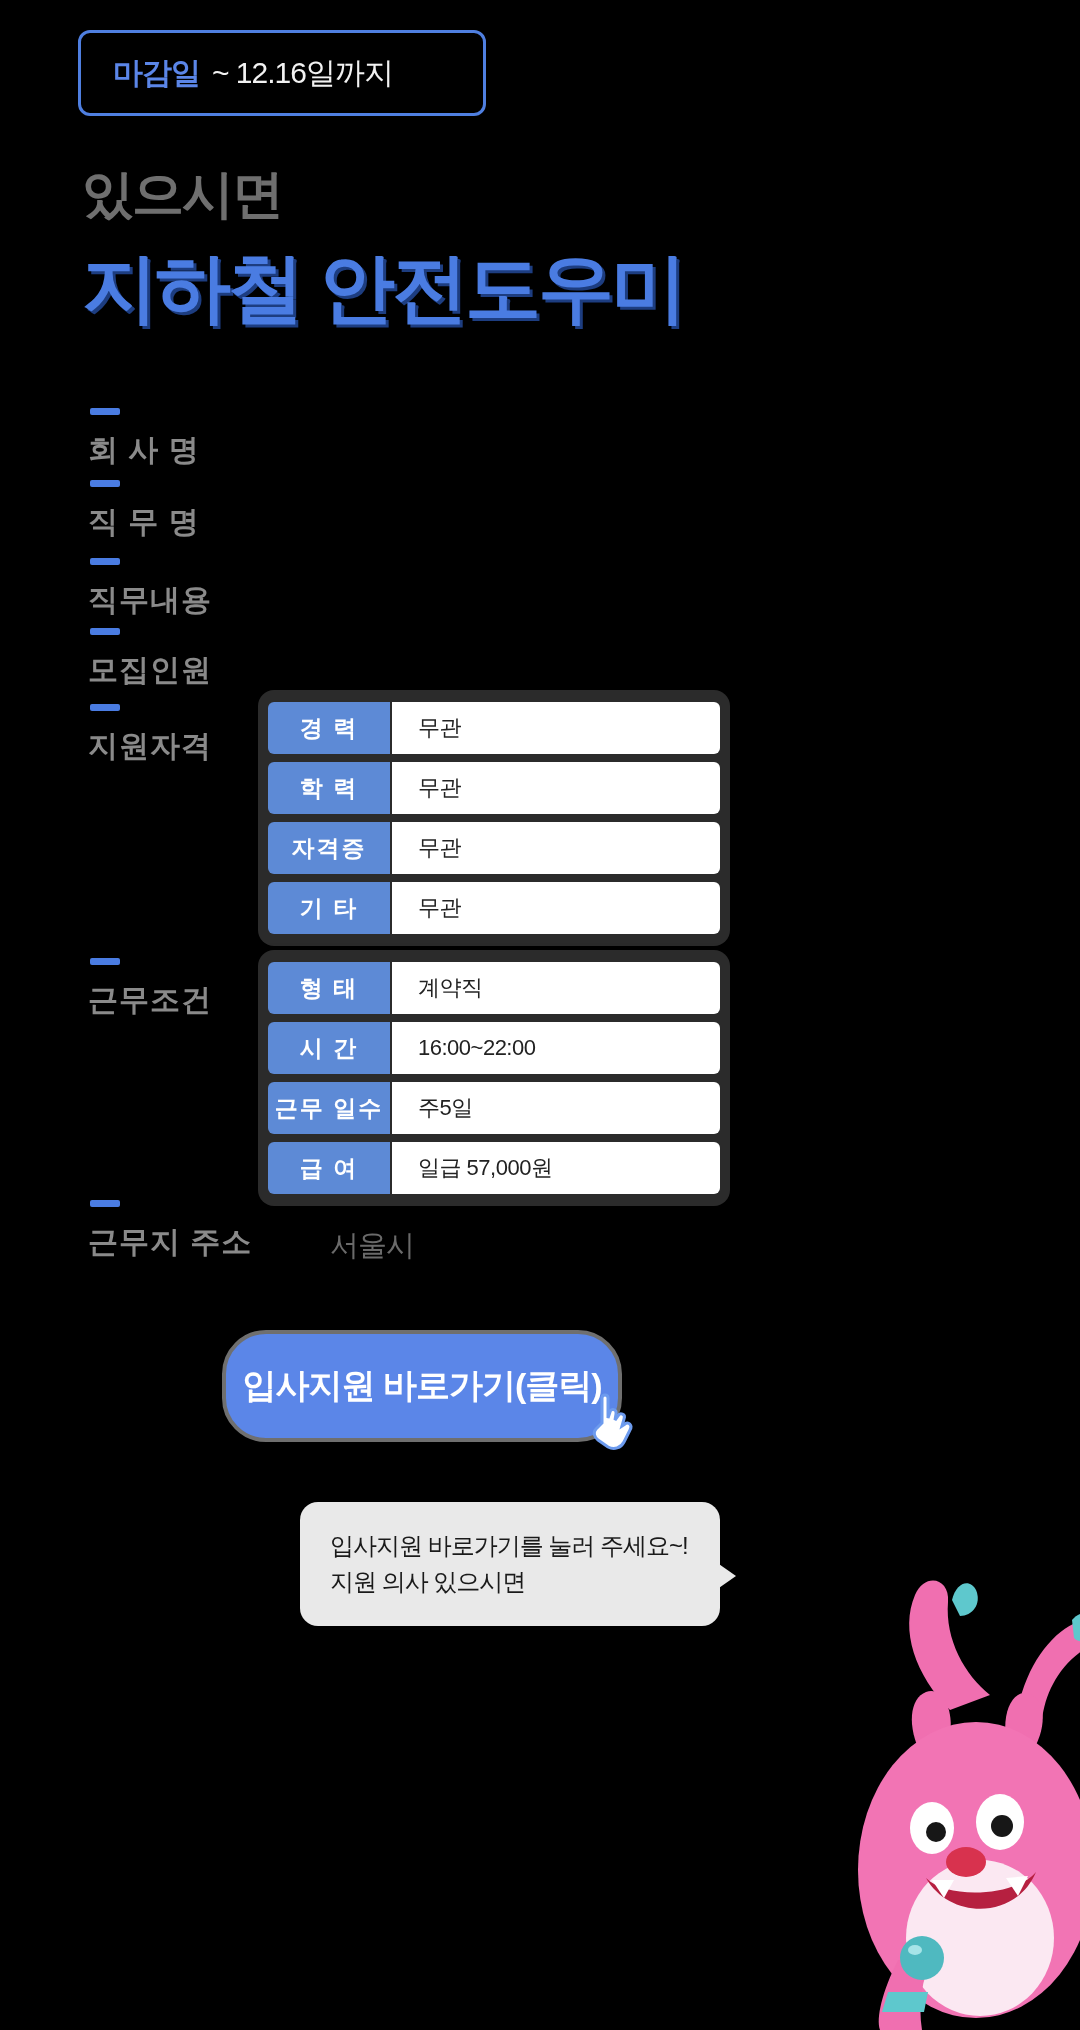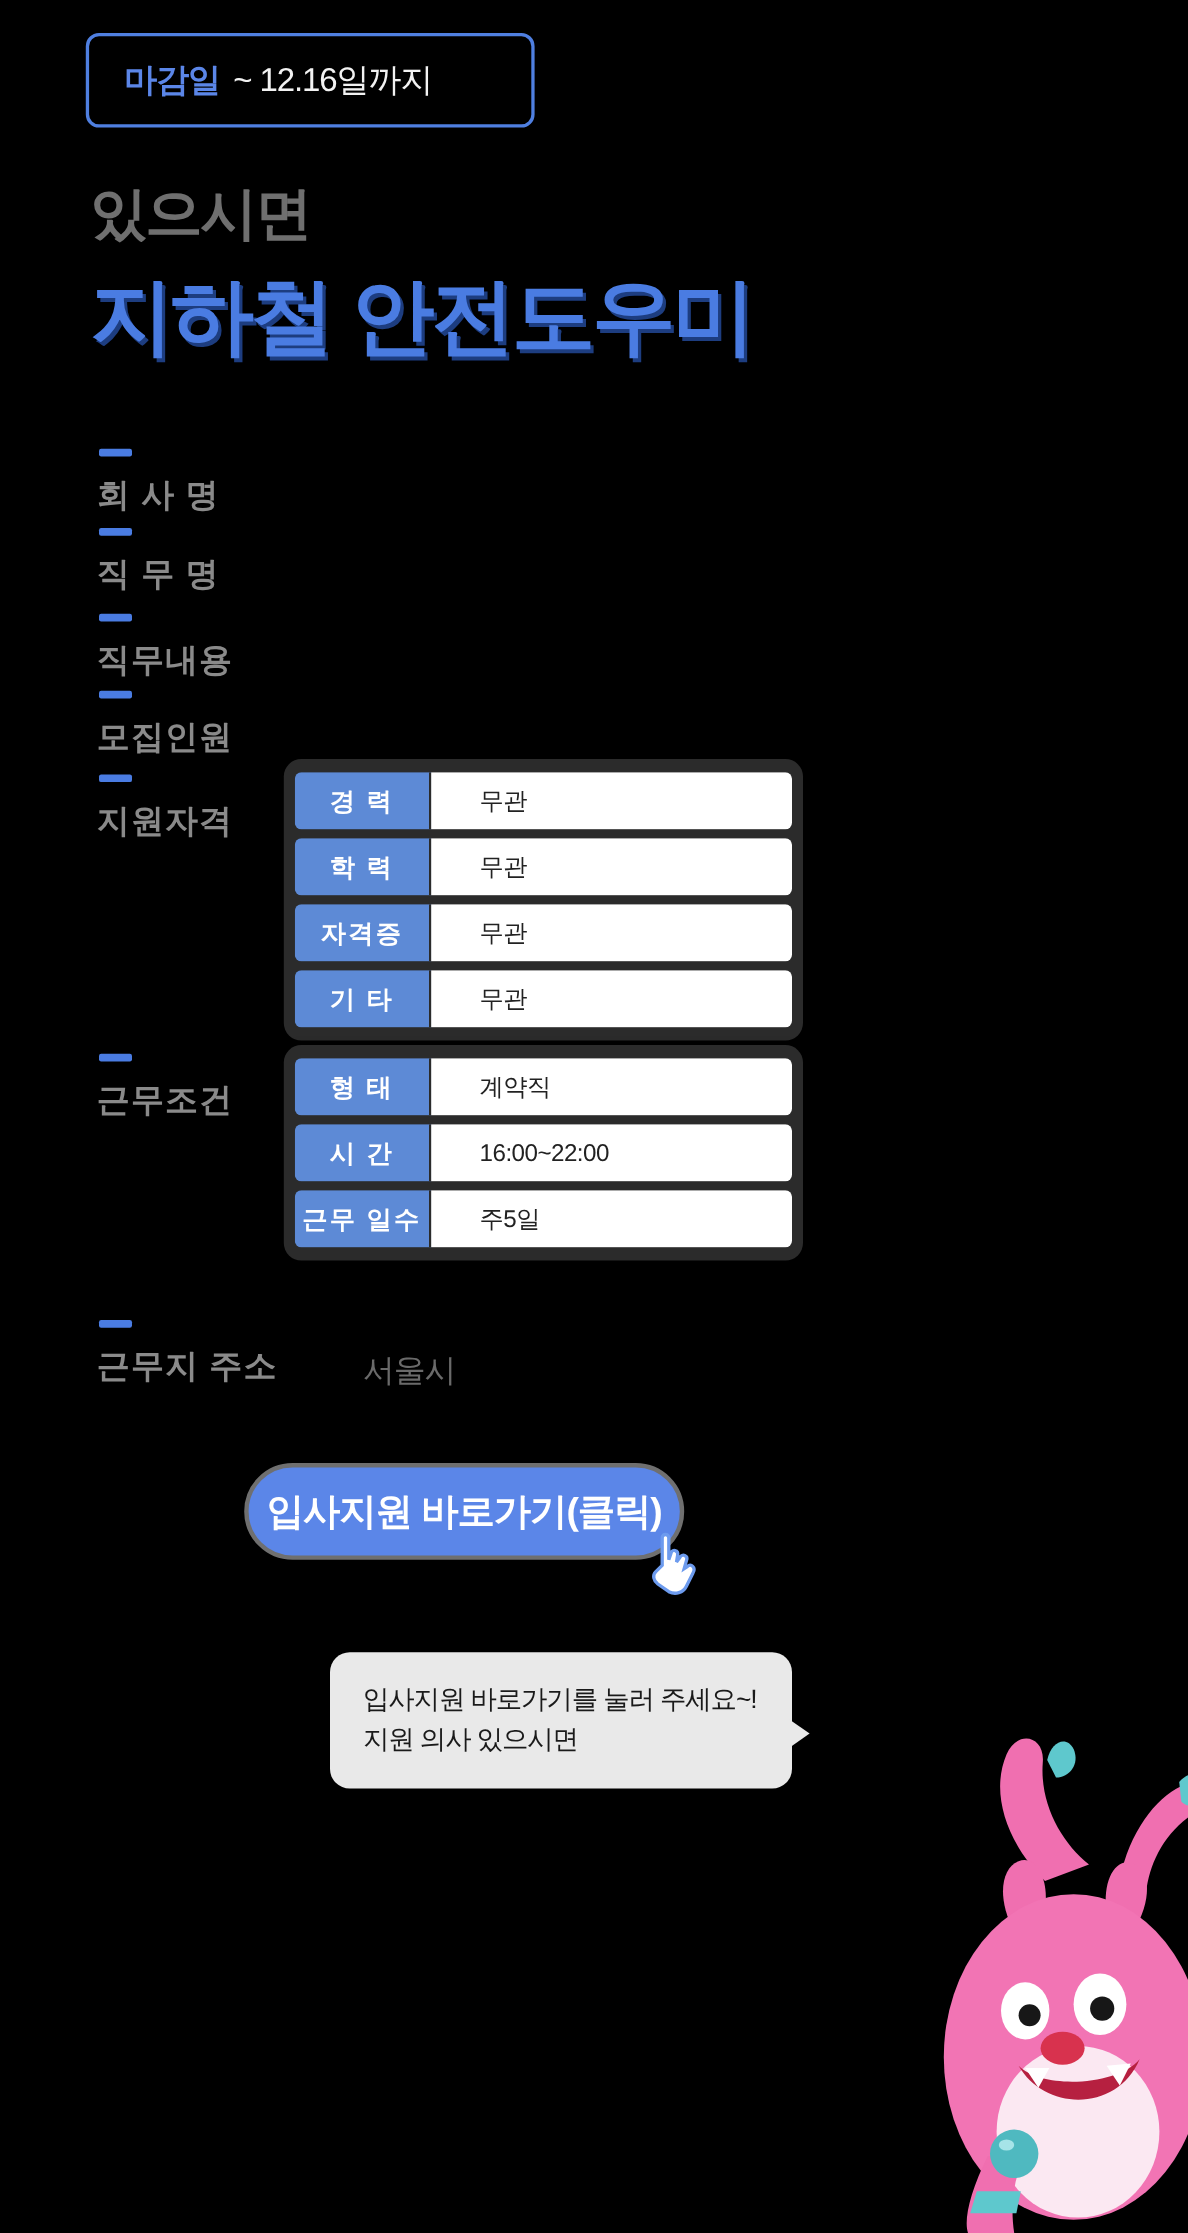--- a/index.html
+++ b/index.html
@@ -131,29 +131,29 @@
     letter-spacing: 2px;
     border-right: 2px solid #2b2b2b;
   }
   .row-val {
     flex: 1;
     background: #ffffff;
     color: #222222;
     font-size: 22px;
     display: flex;
     align-items: center;
-    padding-left: 44px;
+    padding-left: 26px;
     letter-spacing: -0.5px;
   }
 
   
   .apply-button {
     position: absolute;
     left: 222px; top: 1330px;
-    width: 400px; height: 88px;
+    width: 400px; height: 112px;
     background: #5b86e8;
     border: 4px solid #6f6f6f;
     border-radius: 44px;
     color: #ffffff;
     font-size: 34px;
     font-weight: bold;
     display: flex;
     align-items: center;
     justify-content: center;
     letter-spacing: -1px;
@@ -243,20 +243,24 @@
     <div class="row-val">계약직</div>
   </div>
   <div class="info-row">
     <div class="row-key">시   간</div>
     <div class="row-val">16:00~22:00</div>
   </div>
   <div class="info-row">
     <div class="row-key">근무 일수</div>
     <div class="row-val">주5일</div>
   </div>
+  <div class="info-row">
+    <div class="row-key">급   여</div>
+    <div class="row-val">일급 57,000원</div>
+  </div>
 </div>
 
 <div class="apply-button">입사지원 바로가기(클릭)</div>
 
 <svg class="cursor-icon" viewBox="0 0 52 62">
   <path d="M14 8 C14 4 20 4 20 8 L20 28 L22 22 C23 18 29 19 28 24 L27 30
            L30 26 C32 22 38 24 36 29 L34 36 L37 34 C40 31 45 35 42 40
            L36 52 C33 58 26 60 20 57 L10 50 C6 47 5 42 8 39 L14 33 Z" fill="#ffffff" stroke="#6d9bee" stroke-width="3"></path>
 </svg>
 

